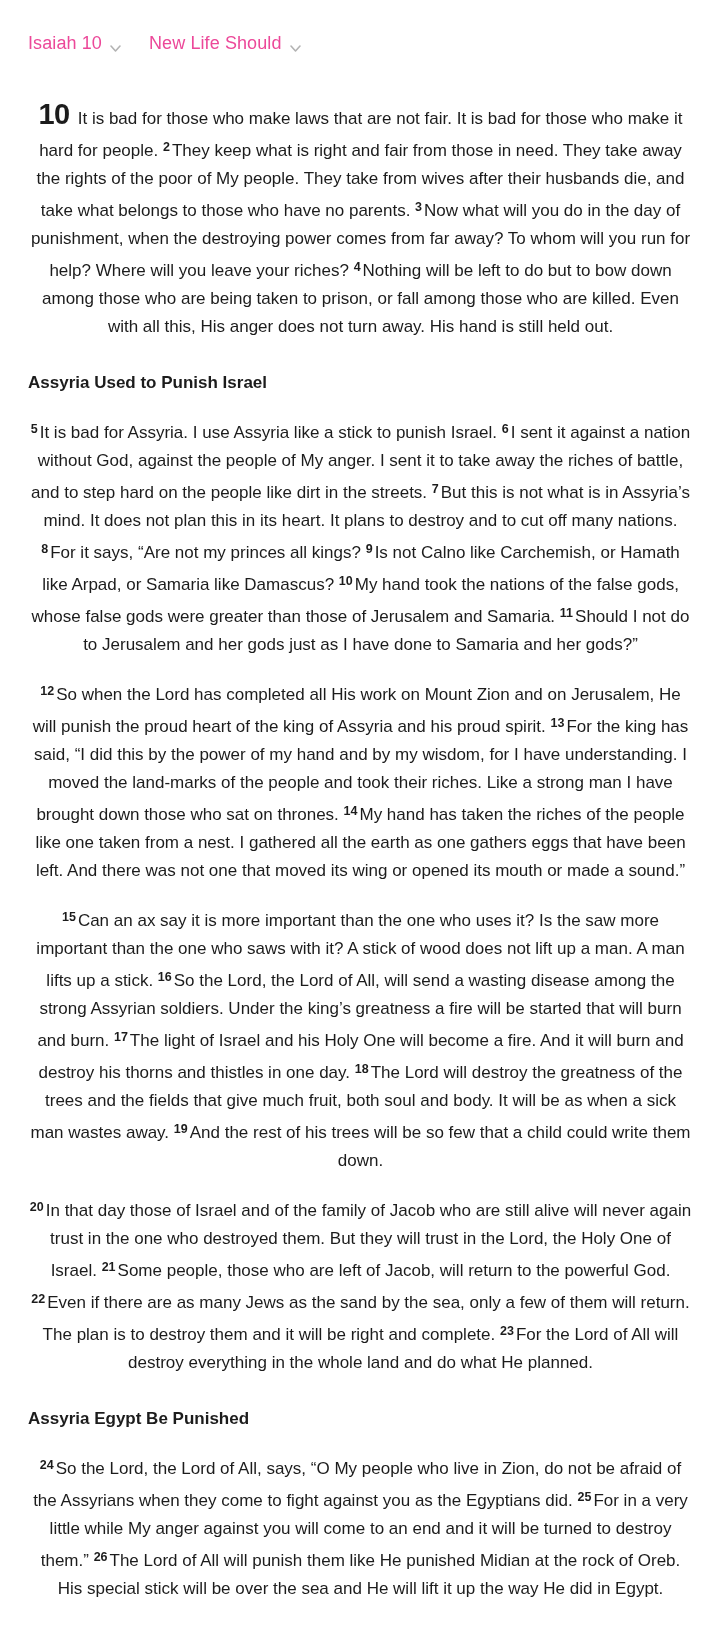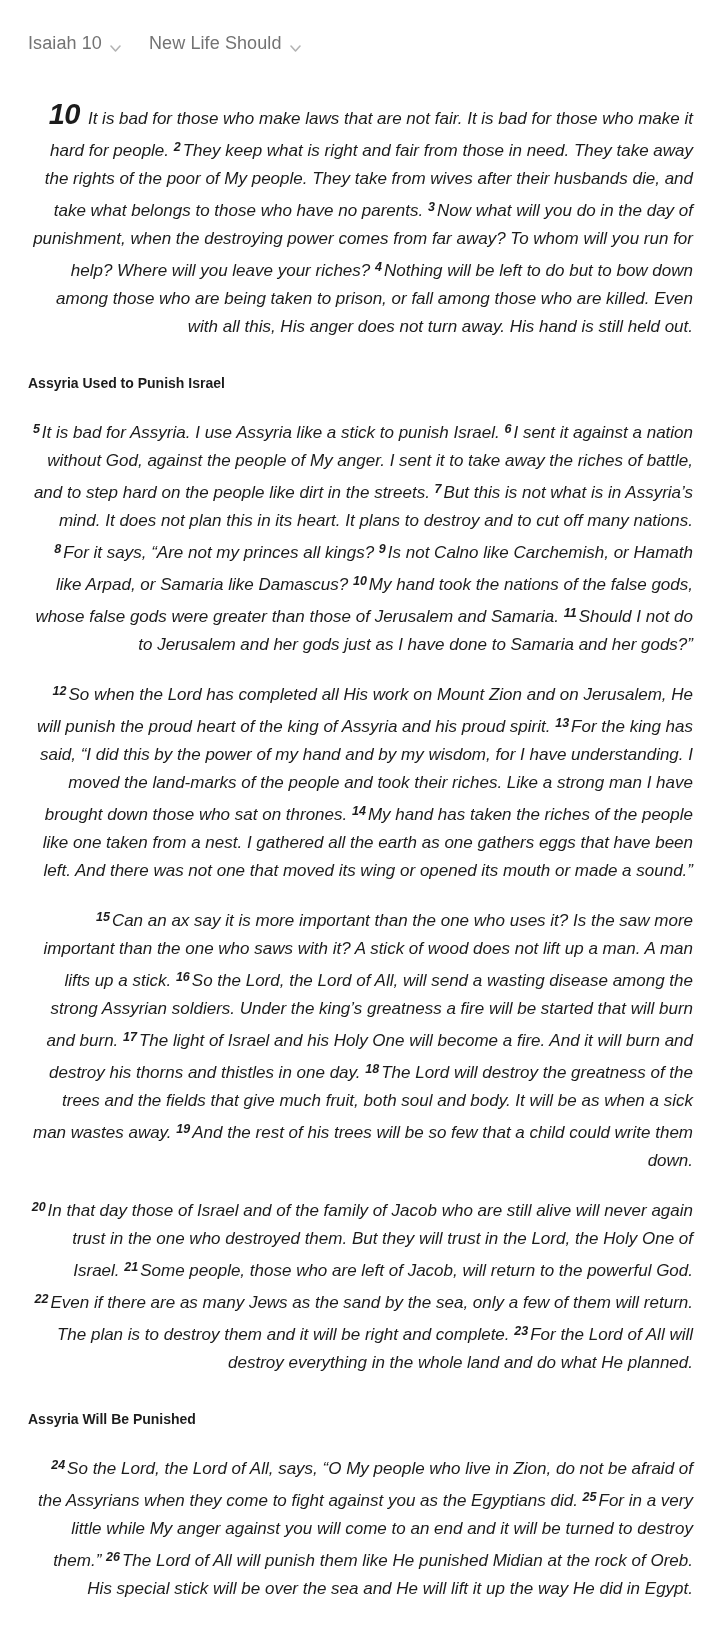--- a/index.html
+++ b/index.html
@@ -30,43 +30,42 @@
     display: inline-flex;
     align-items: center;
     gap: 7px;
     background: none;
     border: none;
     padding: 0;
     margin: 0;
     font-family: "Liberation Sans", sans-serif;
     font-size: 18px;
     font-weight: 400;
-    color: #737373;
+    color: #ec4899;
     cursor: pointer;
     letter-spacing: 0.1px;
   }
   .chev {
     display: inline-block;
     width: 13px;
     height: 13px;
     margin-top: 3px;
   }
   
   .chapter-content {
     padding-top: 46px;
     font-size: 17px;
     line-height: 28px;
   }
   .verse-paragraph {
     margin: 0 0 18px 0;
-    text-align: right;
-    font-style: italic;
+    text-align: center;
   }
   .section-heading {
-    font-size: 14px;
+    font-size: 17px;
     line-height: 24px;
     font-weight: 700;
     margin: 30px 0 20px 0;
     color: #1c1c1c;
   }
   .chapnum {
     font-weight: 700;
     font-size: 29px;
     line-height: 1;
     letter-spacing: -0.5px;
@@ -108,17 +107,17 @@
     </button>
   </header>
 
   <main class="chapter-content">
       <p class="verse-paragraph"><span class="chapnum">10</span><span class="vtext">It is bad for those who make laws that are not fair. It is bad for those who make it hard for people. </span><span class="vnum">2</span><span class="vtext">They keep what is right and fair from those in need. They take away the rights of the poor of My people. They take from wives after their husbands die, and take what belongs to those who have no parents. </span><span class="vnum">3</span><span class="vtext">Now what will you do in the day of punishment, when the destroying power comes from far away? To whom will you run for help? Where will you leave your riches? </span><span class="vnum">4</span><span class="vtext">Nothing will be left to do but to bow down among those who are being taken to prison, or fall among those who are killed. Even with all this, His anger does not turn away. His hand is still held out.</span></p>
       <h3 class="section-heading">Assyria Used to Punish Israel</h3>
       <p class="verse-paragraph"><span class="vnum">5</span><span class="vtext">It is bad for Assyria. I use Assyria like a stick to punish Israel. </span><span class="vnum">6</span><span class="vtext">I sent it against a nation without God, against the people of My anger. I sent it to take away the riches of battle, and to step hard on the people like dirt in the streets. </span><span class="vnum">7</span><span class="vtext">But this is not what is in Assyria’s mind. It does not plan this in its heart. It plans to destroy and to cut off many nations. </span><span class="vnum">8</span><span class="vtext">For it says, “Are not my princes all kings? </span><span class="vnum">9</span><span class="vtext">Is not Calno like Carchemish, or Hamath like Arpad, or Samaria like Damascus? </span><span class="vnum">10</span><span class="vtext">My hand took the nations of the false gods, whose false gods were greater than those of Jerusalem and Samaria. </span><span class="vnum">11</span><span class="vtext">Should I not do to Jerusalem and her gods just as I have done to Samaria and her gods?”</span></p>
       <p class="verse-paragraph"><span class="vnum">12</span><span class="vtext">So when the Lord has completed all His work on Mount Zion and on Jerusalem, He will punish the proud heart of the king of Assyria and his proud spirit. </span><span class="vnum">13</span><span class="vtext">For the king has said, “I did this by the power of my hand and by my wisdom, for I have understanding. I moved the land-marks of the people and took their riches. Like a strong man I have brought down those who sat on thrones. </span><span class="vnum">14</span><span class="vtext">My hand has taken the riches of the people like one taken from a nest. I gathered all the earth as one gathers eggs that have been left. And there was not one that moved its wing or opened its mouth or made a sound.”</span></p>
       <p class="verse-paragraph"><span class="vnum">15</span><span class="vtext">Can an ax say it is more important than the one who uses it? Is the saw more important than the one who saws with it? A stick of wood does not lift up a man. A man lifts up a stick. </span><span class="vnum">16</span><span class="vtext">So the Lord, the Lord of All, will send a wasting disease among the strong Assyrian soldiers. Under the king’s greatness a fire will be started that will burn and burn. </span><span class="vnum">17</span><span class="vtext">The light of Israel and his Holy One will become a fire. And it will burn and destroy his thorns and thistles in one day. </span><span class="vnum">18</span><span class="vtext">The Lord will destroy the greatness of the trees and the fields that give much fruit, both soul and body. It will be as when a sick man wastes away. </span><span class="vnum">19</span><span class="vtext">And the rest of his trees will be so few that a child could write them down.</span></p>
       <p class="verse-paragraph"><span class="vnum">20</span><span class="vtext">In that day those of Israel and of the family of Jacob who are still alive will never again trust in the one who destroyed them. But they will trust in the Lord, the Holy One of Israel. </span><span class="vnum">21</span><span class="vtext">Some people, those who are left of Jacob, will return to the powerful God. </span><span class="vnum">22</span><span class="vtext">Even if there are as many Jews as the sand by the sea, only a few of them will return. The plan is to destroy them and it will be right and complete. </span><span class="vnum">23</span><span class="vtext">For the Lord of All will destroy everything in the whole land and do what He planned.</span></p>
-      <h3 class="section-heading">Assyria Will Be Punished</h3>
+      <h3 class="section-heading">Assyria Egypt Be Punished</h3>
       <p class="verse-paragraph"><span class="vnum">24</span><span class="vtext">So the Lord, the Lord of All, says, “O My people who live in Zion, do not be afraid of the Assyrians when they come to fight against you as the Egyptians did. </span><span class="vnum">25</span><span class="vtext">For in a very little while My anger against you will come to an end and it will be turned to destroy them.” </span><span class="vnum">26</span><span class="vtext">The Lord of All will punish them like He punished Midian at the rock of Oreb. His special stick will be over the sea and He will lift it up the way He did in Egypt. </span></p>
     </main>
 
 </div>
 
 </body></html>

